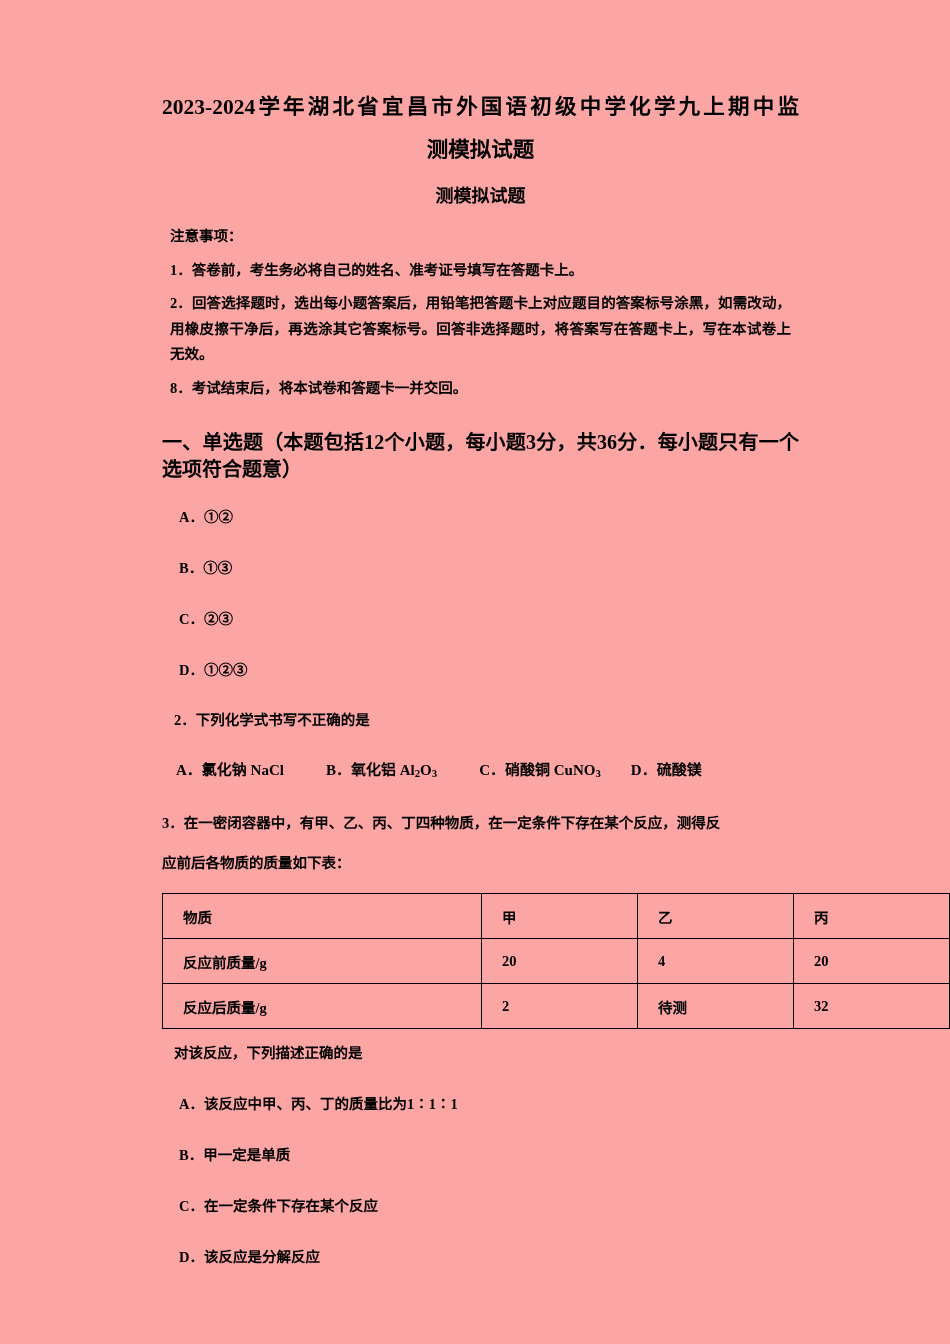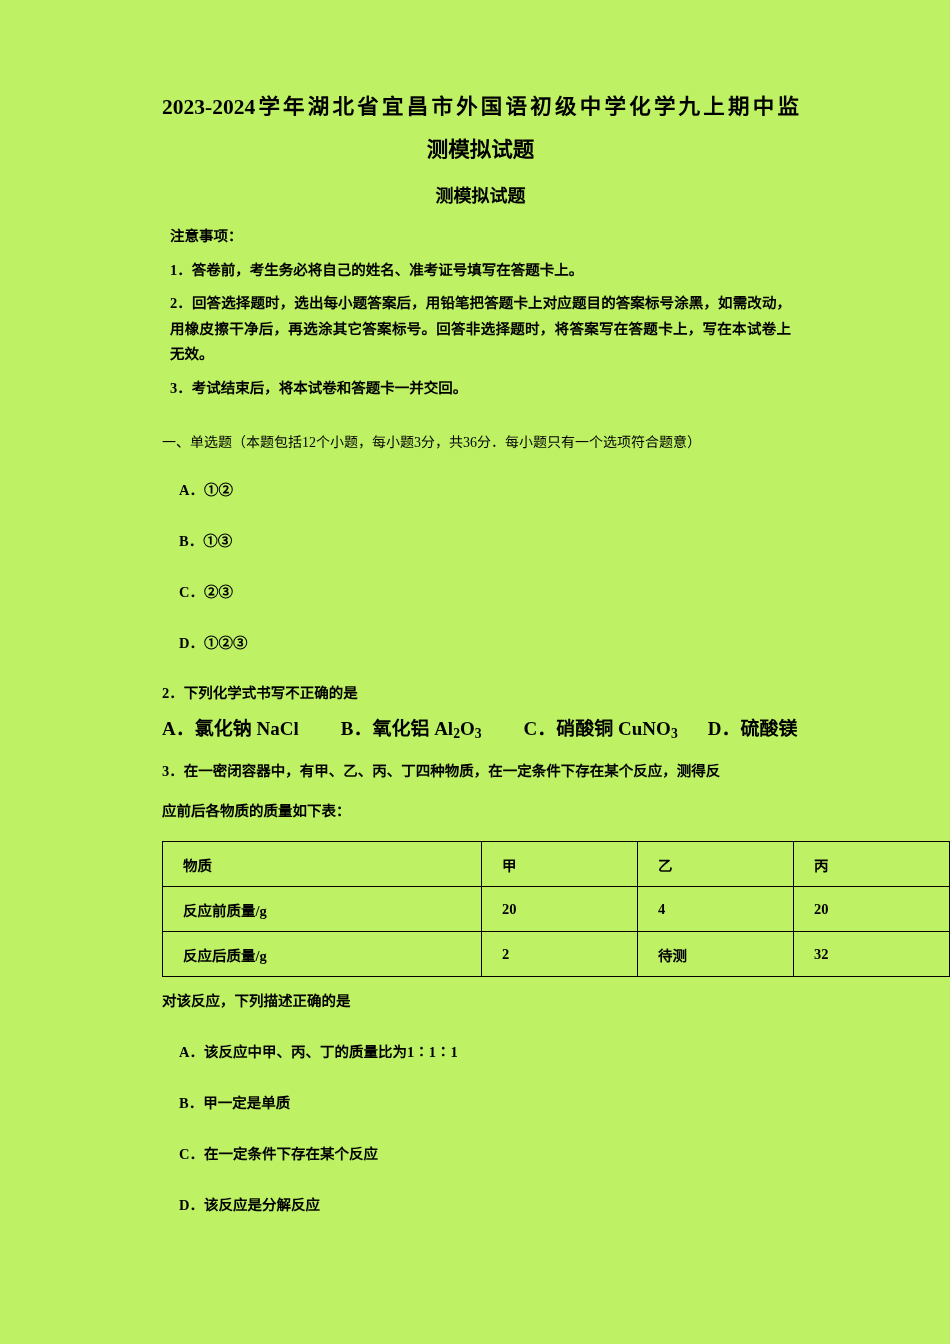--- a/index.html
+++ b/index.html
@@ -14,21 +14,21 @@
     overflow: hidden;
     font-family: "Liberation Serif", "DejaVu Serif", serif;
     color: #000000;
     -webkit-font-smoothing: none;
   }
 
   .page {
     position: relative;
     width: 950px;
     height: 1344px;
-    background: #bef264;
+    background: #fca5a5;
     box-sizing: border-box;
     padding: 0;
   }
 
   .content {
     position: absolute;
     left: 162px;
     top: 0;
     width: 637px;
   }
@@ -65,53 +65,53 @@
     line-height: 25.5px;
   }
   .notice p {
     margin: 8px;
     text-align: justify;
   }
 
   
   .section-head {
     margin-top: 28px;
-    font-size: 14px;
-    font-weight: normal;
+    font-size: 20px;
+    font-weight: bold;
     line-height: 27px;
     text-align: justify;
   }
 
   
   .q-body {
     font-size: 14.5px;
     font-weight: bold;
     line-height: 40px;
     text-align: justify;
     margin: 0;
   }
   .q-body-tight {
     font-size: 14.5px;
     font-weight: bold;
     line-height: 33px;
     text-align: justify;
-    margin: 0;
+    margin: 12px;
   }
   .opt {
     font-size: 14.5px;
     font-weight: bold;
     line-height: 34px;
     margin: 17px;
     text-align: justify;
   }
   .opt-row {
-    font-size: 19px;
+    font-size: 15px;
     font-weight: bold;
     line-height: 38px;
-    margin: 0;
+    margin: 14px;
     white-space: nowrap;
   }
   .opt-row .gap { display: inline-block; width: 42px; }
   .opt-row .gap-sm { display: inline-block; width: 30px; }
 
   .q3-intro { margin-top: 3px; }
   .q-after-table { margin-top: 2px; }
 
   sub {
     font-size: 0.72em;
@@ -146,21 +146,21 @@
   <div class="content">
 
     <div class="doc-title">2023-2024学年湖北省宜昌市外国语初级中学化学九上期中监</div>
     <div class="doc-title-2">测模拟试题</div>
     <div class="doc-subtitle">测模拟试题</div>
 
     <div class="notice">
       <p>注意事项：</p>
       <p>1．答卷前，考生务必将自己的姓名、准考证号填写在答题卡上。</p>
       <p>2．回答选择题时，选出每小题答案后，用铅笔把答题卡上对应题目的答案标号涂黑，如需改动，用橡皮擦干净后，再选涂其它答案标号。回答非选择题时，将答案写在答题卡上，写在本试卷上无效。</p>
-      <p>3．考试结束后，将本试卷和答题卡一并交回。</p>
+      <p>8．考试结束后，将本试卷和答题卡一并交回。</p>
     </div>
 
     <div class="section-head">一、单选题（本题包括12个小题，每小题3分，共36分．每小题只有一个选项符合题意）</div>
 
     <div class="opt">A．①②</div>
     <div class="opt">B．①③</div>
     <div class="opt">C．②③</div>
     <div class="opt">D．①②③</div>
 
     <div class="q-body-tight"><span>2．</span><span>下列化学式书写不正确的是</span></div>

